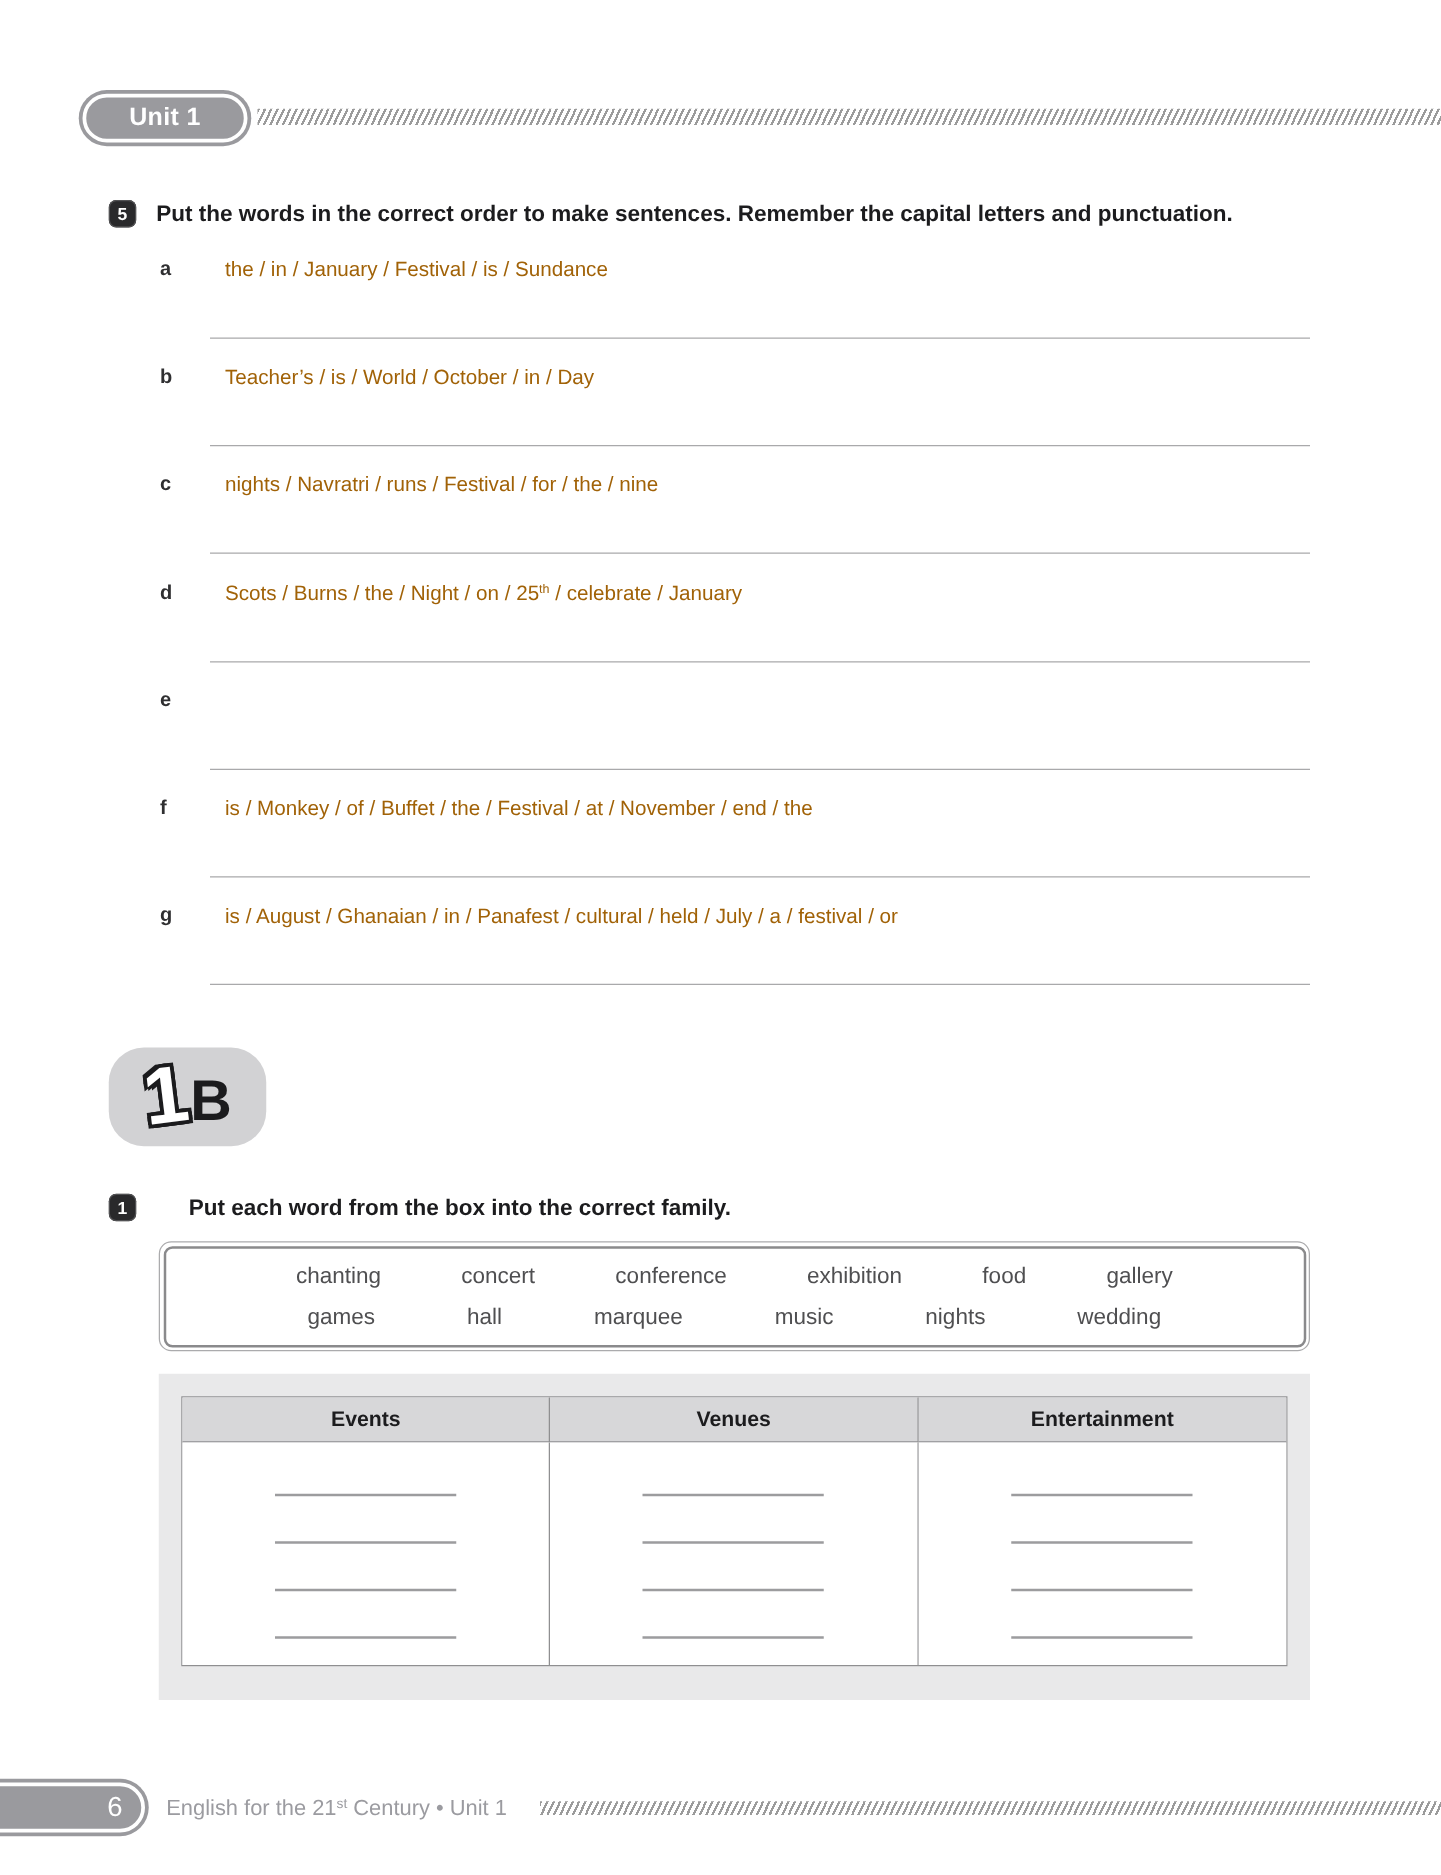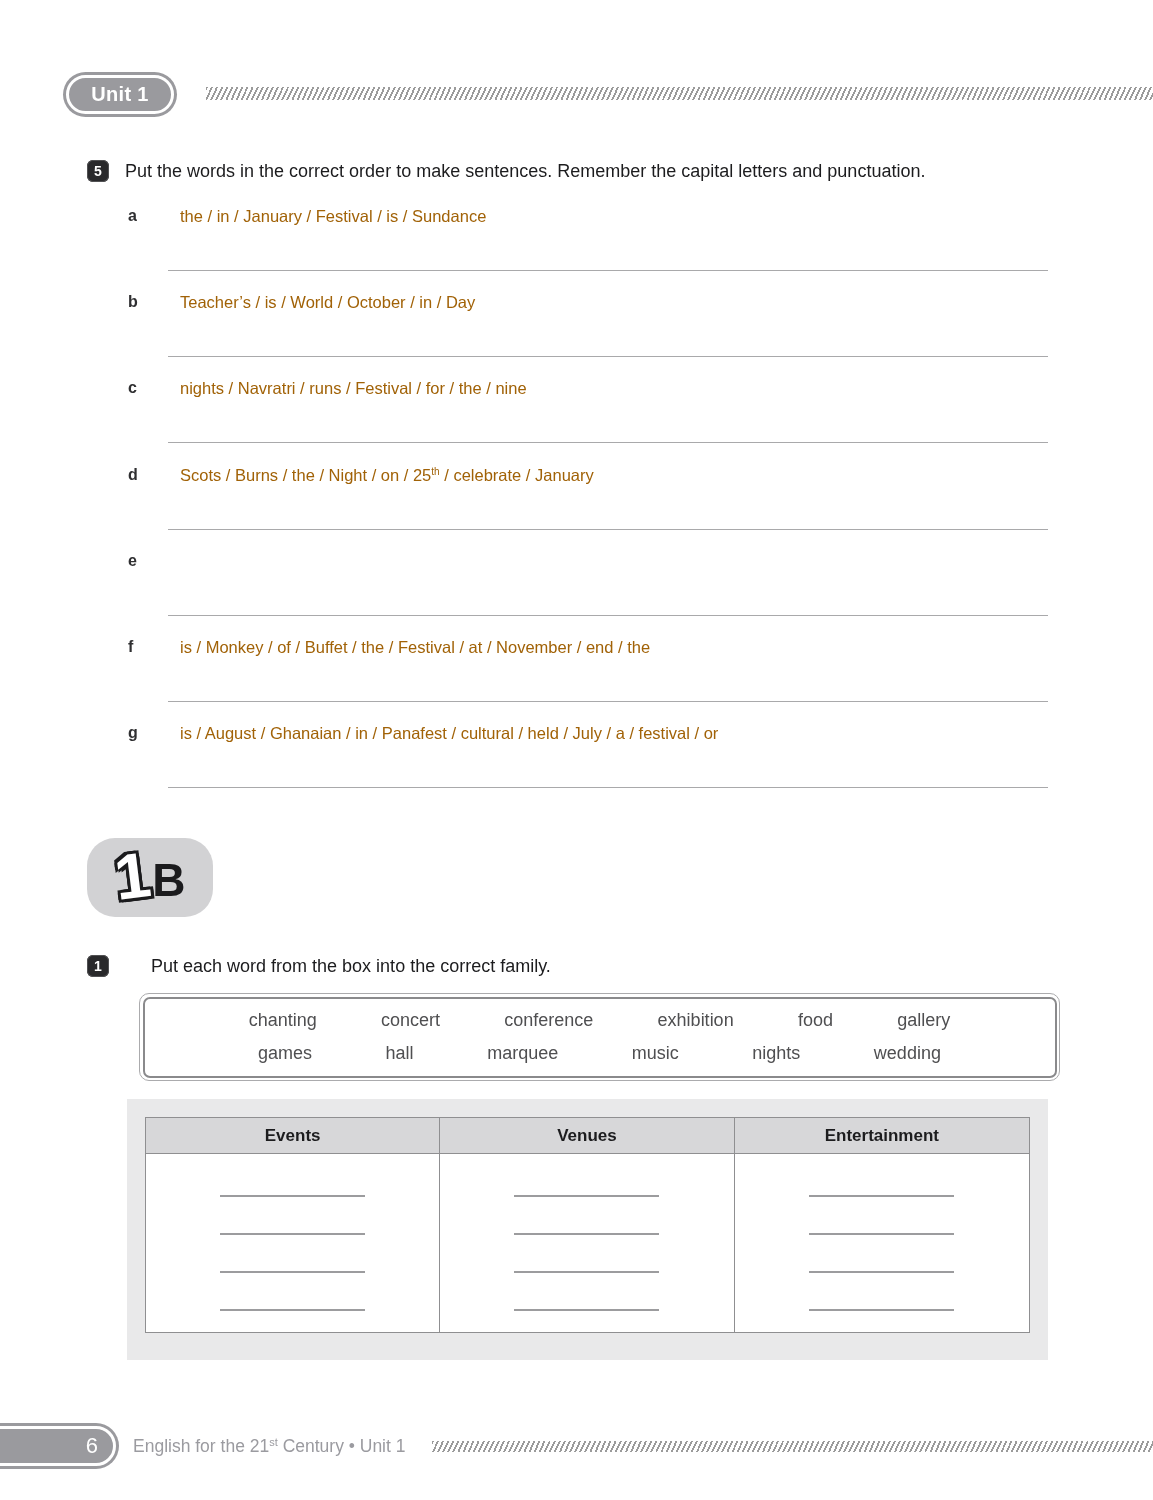--- a/index.html
+++ b/index.html
@@ -11,21 +11,21 @@
     background: #ffffff;
     overflow: hidden;
     font-family: "Liberation Sans", sans-serif;
     color: #1c1c1e;
   }
 
   
   .unit-pill {
     position: absolute;
     left: 66px; top: 75px;
-    width: 108px; height: 39px;
+    width: 132px; height: 39px;
     background: #9a9a9e;
     border: 3px solid #ffffff;
     box-shadow: 0 0 0 3px #9a9a9e;
     border-radius: 22px;
     display: flex; align-items: center; justify-content: center;
     color: #ffffff;
     font-size: 20px;
     font-weight: bold;
     letter-spacing: .3px;
   }
@@ -49,21 +49,21 @@
     font-weight: bold;
     font-size: 14px;
     display: flex; align-items: center; justify-content: center;
     box-shadow: inset 0 0 0 1px #515153;
   }
 
   .instruction {
     position: absolute;
     left: 125px;
     font-size: 18px;
-    font-weight: normal;
+    font-weight: bold;
     color: #1c1c1e;
     white-space: nowrap;
   }
 
   
   .item {
     position: absolute;
     left: 128px;
     width: 920px;
     height: 80px;
@@ -121,21 +121,20 @@
   }
 
   
   .word-box {
     position: absolute;
     left: 127px; top: 993px;
     width: 921px; height: 88px;
     border: 1.5px solid #ababad;
     border-radius: 10px;
     padding: 2.5px;
-    margin-left: 12px;
   }
   .word-box-inner {
     width: 100%; height: 100%;
     border: 2px solid #8a8a8c;
     border-radius: 7px;
     display: flex; flex-direction: column;
     justify-content: center;
     padding: 2px 40px;
   }
   .word-row {

